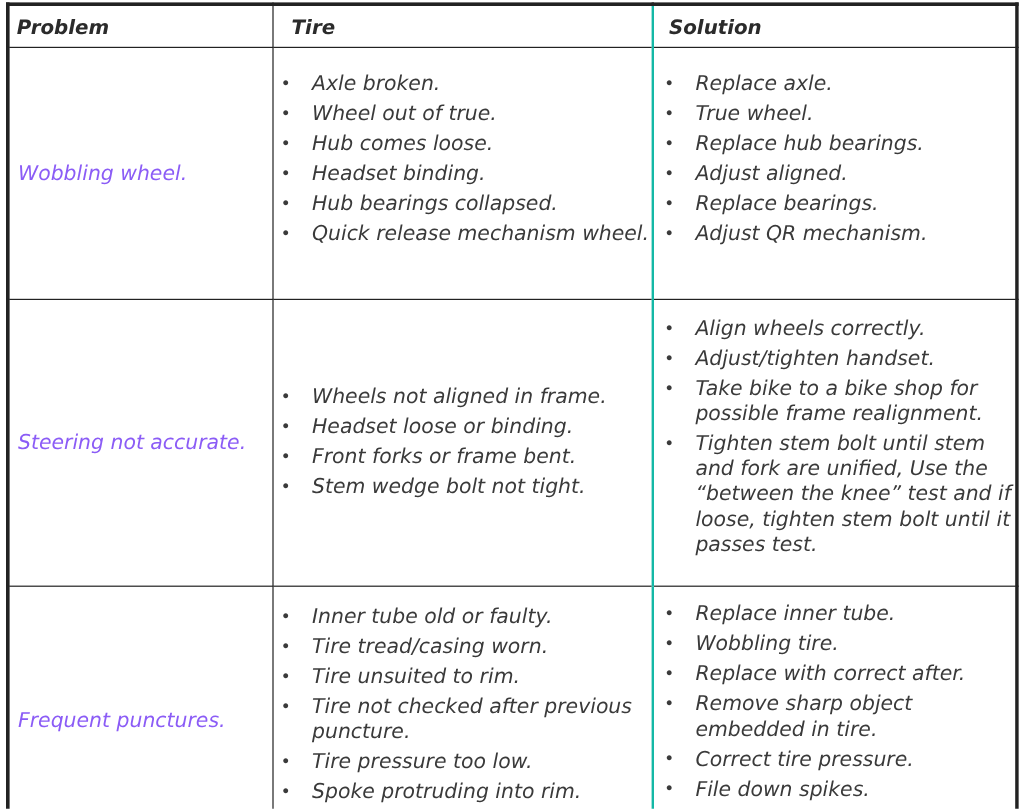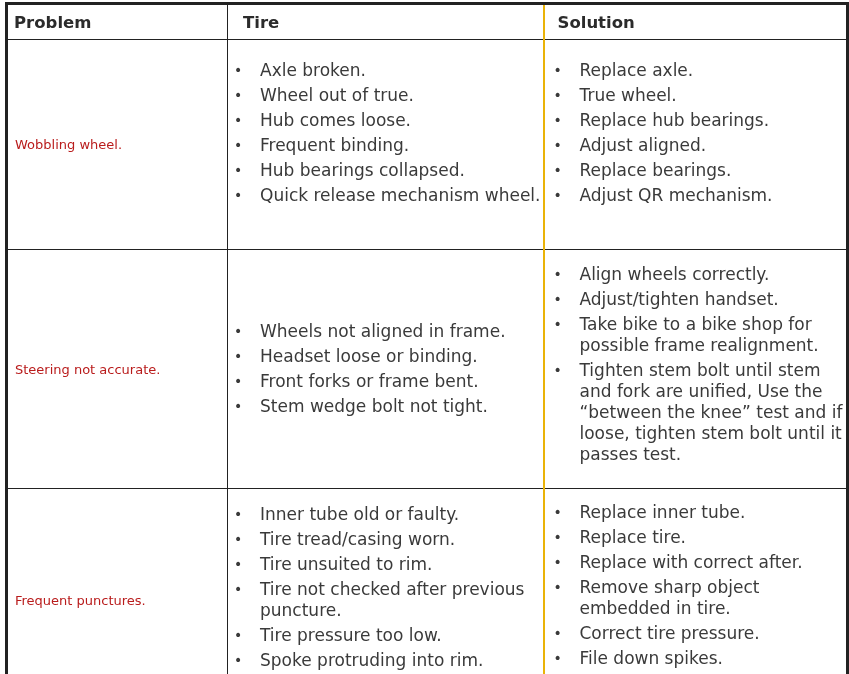--- a/index.html
+++ b/index.html
@@ -22,40 +22,41 @@
       width: 841px;
       border-collapse: collapse;
       table-layout: fixed;
       border: 3px solid #222222;
     }
     table.trouble th, table.trouble td {
       border: 1.5px solid #222222;
       vertical-align: middle;
       text-align: left;
       padding: 0;
+      font-style: italic;
     }
     table.trouble td.sol, table.trouble th.sol {
-      border-left: 2px solid #eab308;
+      border-left: 2px solid #14b8a6;
     }
     col.c1 { width: 221px; }
     col.c2 { width: 316px; }
     col.c3 { width: 304px; }
     th {
       height: 34px;
       font-weight: bold;
       font-size: 16.5px;
       color: #2b2b2b;
       padding-left: 6px !important;
     }
     th.cause { padding-left: 15px !important; }
     th.sol { padding-left: 13px !important; }
     td.problem {
-      font-size: 13px;
+      font-size: 17px;
       padding-left: 7px !important;
-      color: #b91c1c;
+      color: #8b5cf6;
     }
     ul.items {
       list-style: none;
       margin: 0;
       padding: 0 0 0 6px;
     }
     ul.items li {
       position: relative;
       font-size: 17px;
       line-height: 21px;
@@ -98,21 +99,21 @@
   </thead>
   <tbody>
 
     <tr class="r1">
       <td class="problem">Wobbling wheel.</td>
       <td class="cause-cell">
         <ul class="items">
           <li><span class="bullet">•</span><span>Axle broken.</span></li>
           <li><span class="bullet">•</span><span>Wheel out of true.</span></li>
           <li><span class="bullet">•</span><span>Hub comes loose.</span></li>
-          <li><span class="bullet">•</span><span>Frequent binding.</span></li>
+          <li><span class="bullet">•</span><span>Headset binding.</span></li>
           <li><span class="bullet">•</span><span>Hub bearings collapsed.</span></li>
           <li style="margin-bottom:0;line-height:21px;"><span class="bullet">•</span><span>Quick release mechanism wheel.</span></li>
         </ul>
       </td>
       <td class="sol sol-cell">
         <ul class="items">
           <li><span class="bullet">•</span><span>Replace axle.</span></li>
           <li><span class="bullet">•</span><span>True wheel.</span></li>
           <li><span class="bullet">•</span><span>Replace hub bearings.</span></li>
           <li><span class="bullet">•</span><span>Adjust aligned.</span></li>
@@ -150,21 +151,21 @@
           <li><span class="bullet">•</span><span>Tire tread/casing worn.</span></li>
           <li><span class="bullet">•</span><span>Tire unsuited to rim.</span></li>
           <li><span class="bullet">•</span><span>Tire not checked after previous puncture.</span></li>
           <li><span class="bullet">•</span><span>Tire pressure too low.</span></li>
           <li><span class="bullet">•</span><span>Spoke protruding into rim.</span></li>
         </ul>
       </td>
       <td class="sol sol-cell">
         <ul class="items">
           <li><span class="bullet">•</span><span>Replace inner tube.</span></li>
-          <li><span class="bullet">•</span><span>Replace tire.</span></li>
+          <li><span class="bullet">•</span><span>Wobbling tire.</span></li>
           <li><span class="bullet">•</span><span>Replace with correct after.</span></li>
           <li><span class="bullet">•</span><span>Remove sharp object embedded in tire.</span></li>
           <li><span class="bullet">•</span><span>Correct tire pressure.</span></li>
           <li><span class="bullet">•</span><span>File down spikes.</span></li>
         </ul>
       </td>
     </tr>
   </tbody>
 </table>
 

